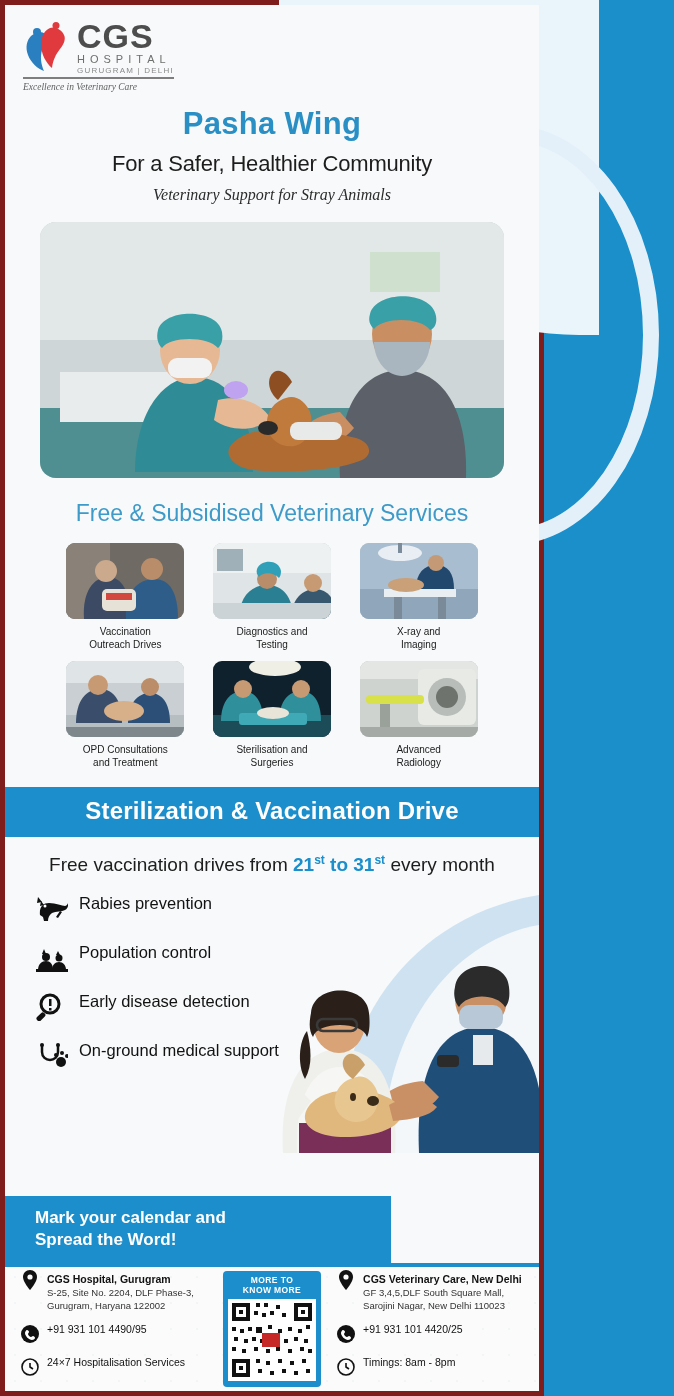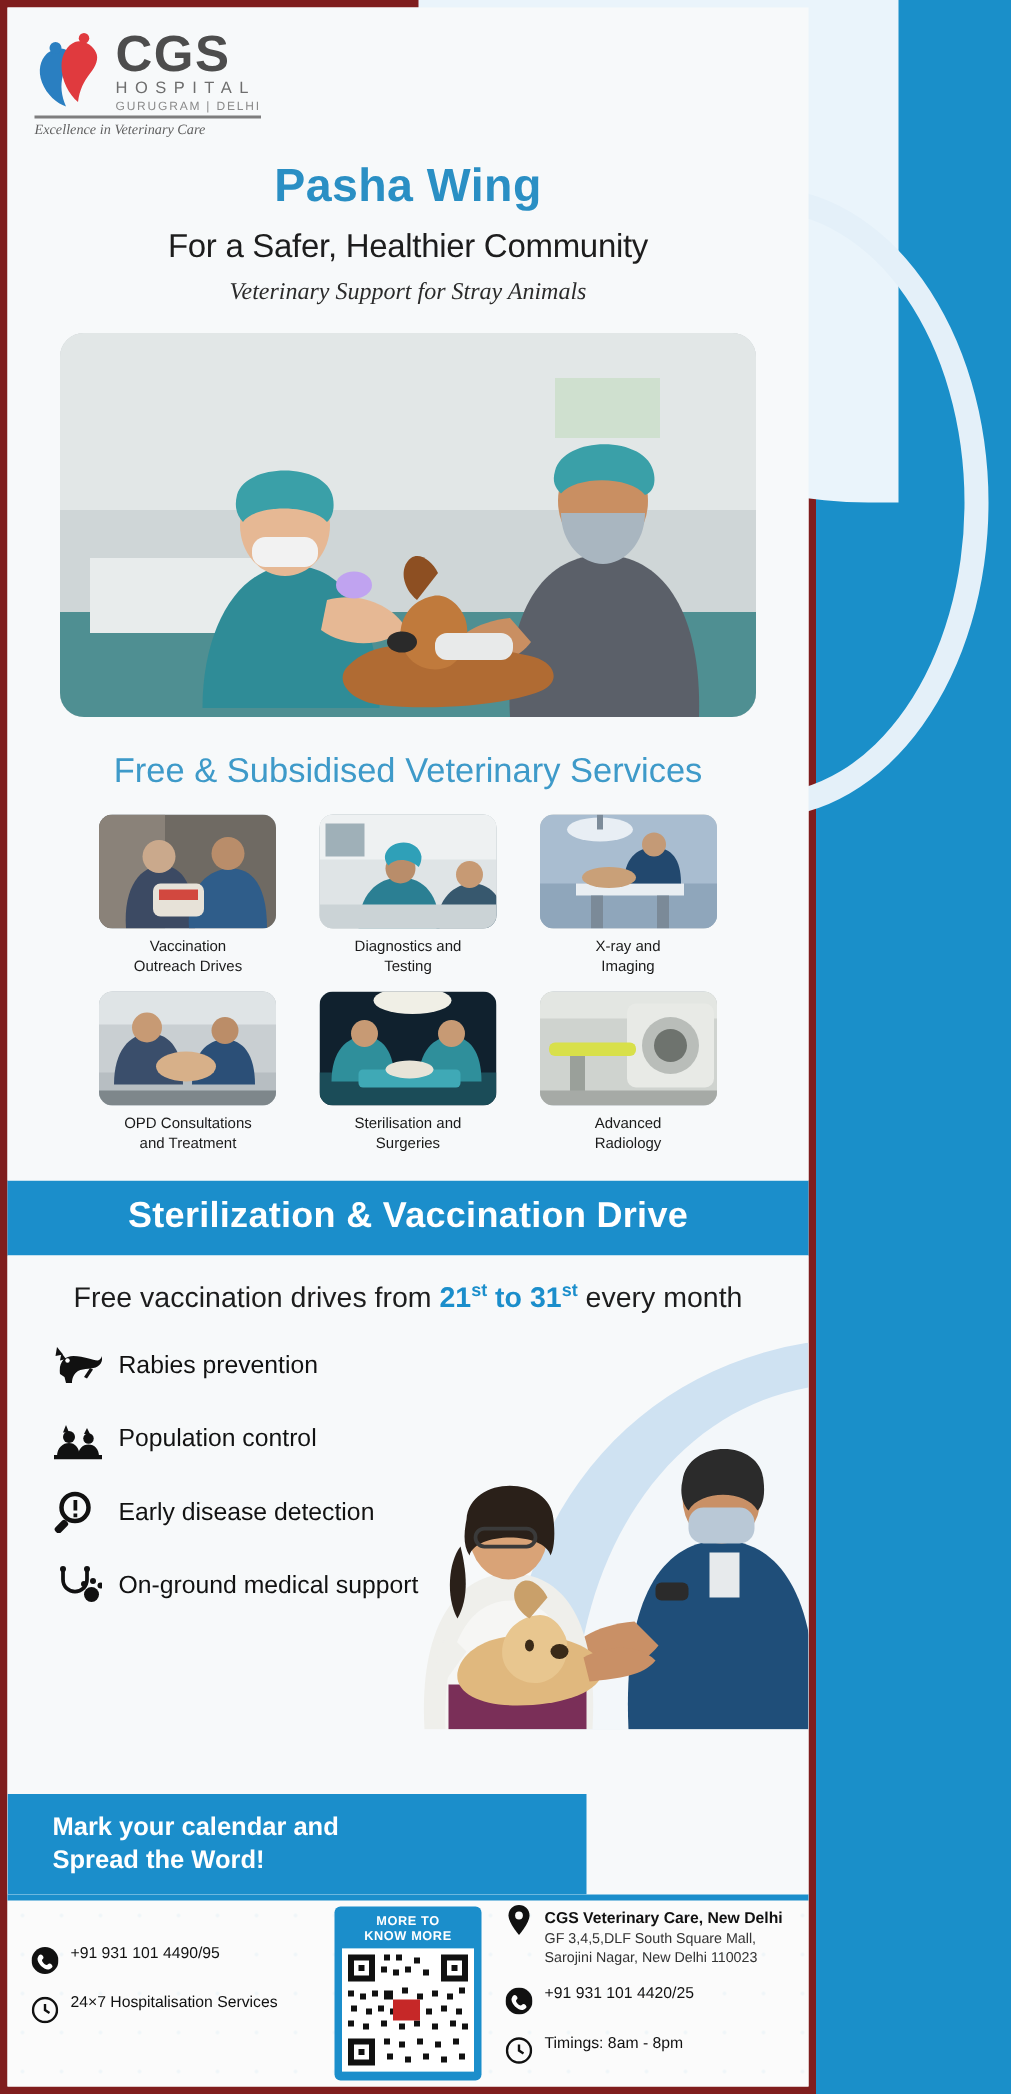--- a/index.html
+++ b/index.html
@@ -113,21 +113,21 @@
   }
   .drive-head {
     text-align: center; font-size: 19px; color: #1d1d1d; padding: 0 16px;
   }
   .drive-head b { color: #1b8ecb; }
   .sup { font-size: 12px; vertical-align: super; text-align: right; }
   .benefits {
     margin-top: 18px; padding-left: 30px; position: relative; z-index: 3;
   }
   .benefit {
-    display: flex; align-items: center; margin-bottom: 19px;
+    display: flex; margin-bottom: 19px;
   }
   .b-icon {
     width: 34px; height: 30px; margin-right: 10px;
     display: flex; align-items: center; justify-content: center;
   }
   .b-text { font-size: 16.5px; color: #121212; }
   .drive-photo {
     position: absolute; right: 0; top: 58px;
     width: 352px; height: 258px;
     z-index: 1; overflow: hidden;
@@ -467,20 +467,35 @@
     <div class="cal-bar">
       <div>Mark your calendar and</div>
       <div>Spread the Word!</div>
     </div>
   </div>
 
   <div class="footer">
     <div class="hex-bg"></div>
 
     <div class="f-col">
+      <div class="f-row">
+        <span class="f-ic">
+          <svg width="16" height="20" viewBox="0 0 16 20">
+              <path d="M8 0C4 0 1 3 1 7c0 5 7 13 7 13s7-8 7-13c0-4-3-7-7-7z" fill="#111"></path>
+              <circle cx="8" cy="7" r="2.6" fill="#fbfbfb"></circle>
+            </svg>
+        </span>
+        <span>
+          <span class="f-name">CGS Hospital, Gurugram</span>
+          <div class="f-addr">
+            <span>S-25, Site No. 2204, DLF Phase-3,</span><br>
+            <span>Gurugram, Haryana 122002</span>
+          </div>
+        </span>
+      </div>
       <div class="f-row">
         <span class="f-ic">
           <svg width="18" height="18" viewBox="0 0 18 18">
               <circle cx="9" cy="9" r="9" fill="#111"></circle>
               <path d="M6 5c1 0 2 1 2 2s-1 1-1 2 2 3 3 3 1-1 2-1 2 1 2 2-2 2-3 2c-3 0-7-4-7-7 0-1 1-3 2-3z" fill="#fff"></path>
             </svg>
         </span>
         <span class="f-ph">+91 931 101 4490/95</span>
       </div>
       <div class="f-row">

